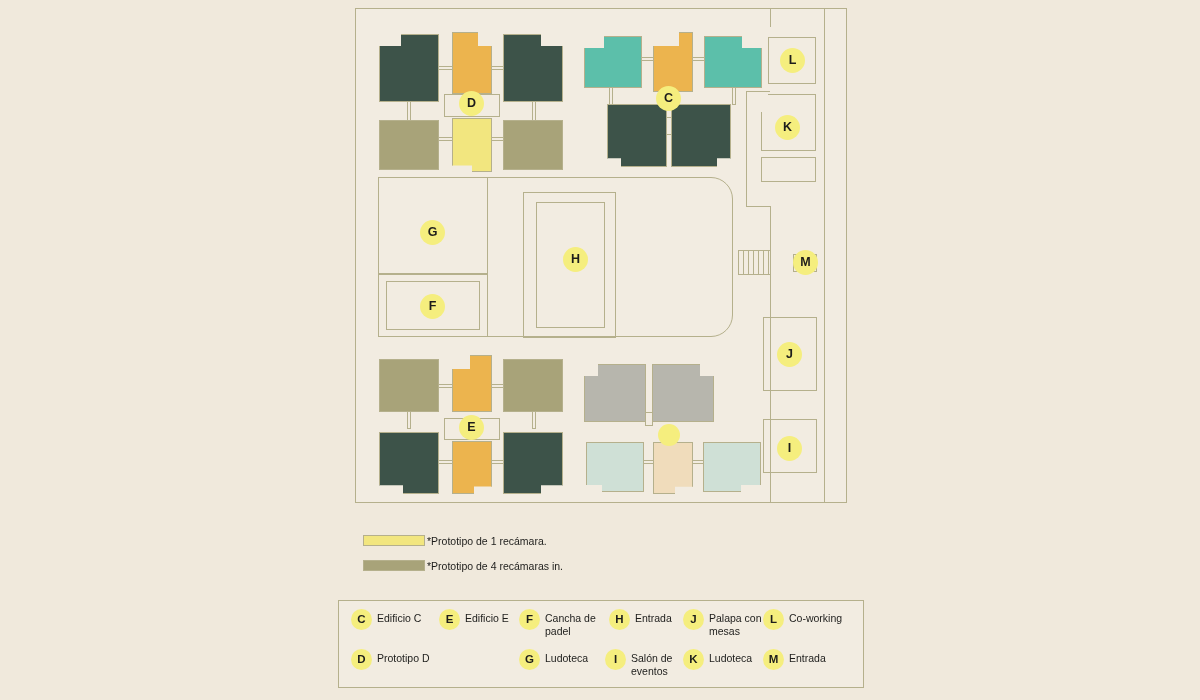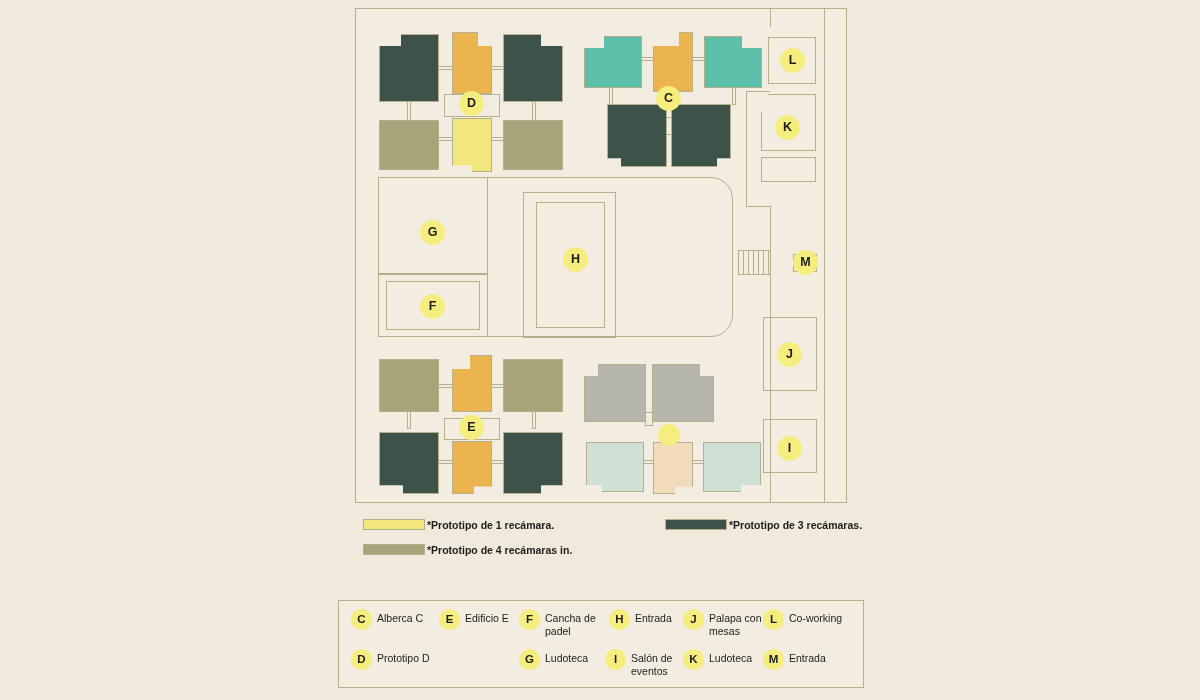--- a/index.html
+++ b/index.html
@@ -112,21 +112,21 @@
   }
 
   
   .legend-proto {
     position: absolute;
     left: 355px;
     top: 512px;
     width: 500px;
     height: 82px;
   }
-  .proto-col { position: absolute; top: 0; font-weight: bold; }
+  .proto-col { position: absolute; top: 16px; }
   .proto-col.left  { left: 8px; }
   .proto-col.right { left: 310px; }
   .proto-row {
     display: flex;
     align-items: center;
     height: 25px;
   }
   .swatch {
     width: 62px;
     height: 11px;
@@ -325,33 +325,29 @@
       <div class="proto-row">
         <span class="swatch c-yellow"></span>
         <span class="proto-label">*Prototipo de 1 recámara.</span>
       </div>
       <div class="proto-row">
         <span class="swatch c-olive"></span>
         <span class="proto-label">*Prototipo de 4 recámaras in.</span>
       </div>
     </div>
     <div class="proto-col right">
-      <div class="proto-row">
-        <span class="swatch c-green"></span>
-        <span class="proto-label">*Prototipo de 3 recámaras.</span>
-      </div>
     </div>
   </div>
 
   <div class="legend-keys">
 
     <div class="key-row r1">
       <div class="key-item" style="left:12px;">
         <span class="key-badge">C</span>
-        <span class="key-text">Alberca C</span>
+        <span class="key-text">Edificio C</span>
       </div>
       <div class="key-item" style="left:100px;">
         <span class="key-badge">E</span>
         <span class="key-text">Edificio E</span>
       </div>
       <div class="key-item" style="left:180px;">
         <span class="key-badge">F</span>
         <span class="key-text">Cancha de padel</span>
       </div>
       <div class="key-item" style="left:270px;">

